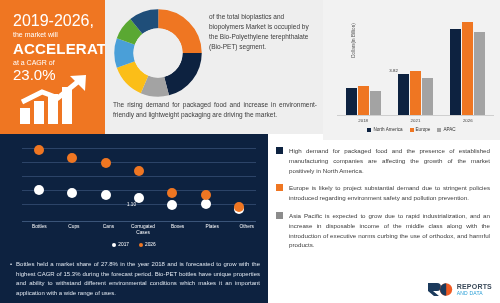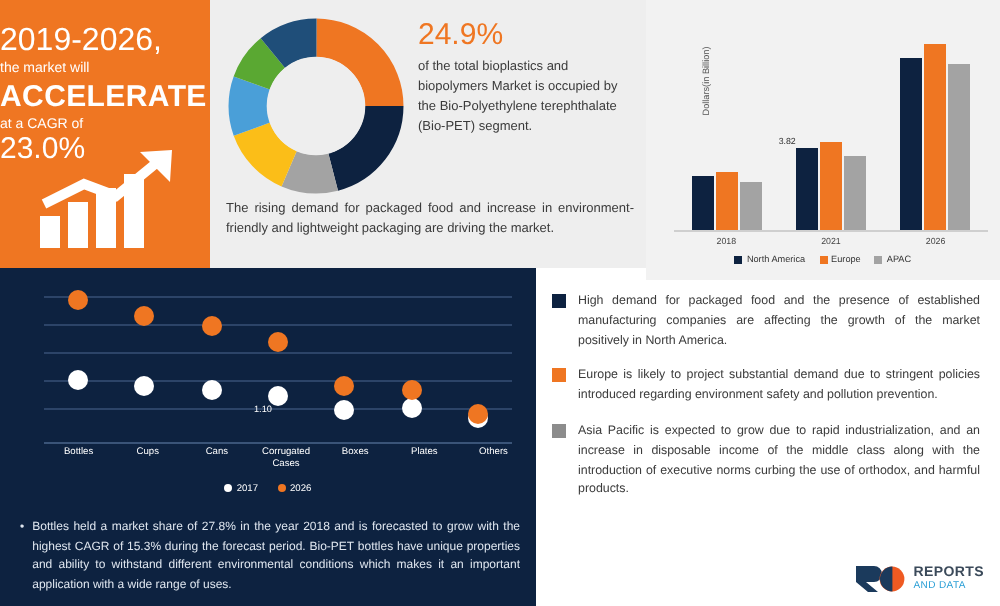--- a/index.html
+++ b/index.html
@@ -7,21 +7,21 @@
     width: 500px; height: 303px;
     font-family: "Liberation Sans", sans-serif;
     background: #ffffff;
     overflow: hidden;
   }
   .page { position: relative; width: 500px; height: 303px; background: #ffffff; }
 
   
   .orange-panel {
     position: absolute; left: 0; top: 0; width: 113px; height: 134px;
-    background: #ef7622; color: #ffffff; padding: 12px 8px 0 0;
+    background: #ef7622; color: #ffffff; padding: 12px 8px 0 13px;
   }
   .op-line2 { font-size: 7px; margin-top: 1px; }
   .op-accel { font-size: 15px; font-weight: bold; letter-spacing: .2px; margin-top: 3px; line-height: 1; }
   .op-cagr { font-size: 7px; margin-top: 3px; }
   .op-pct { font-size: 15px; margin-top: 1px; line-height: 1; }
   .growth-icon { position: absolute; left: 18px; bottom: 8px; width: 78px; height: 52px; }
 
   
   .donut-panel {
     position: absolute; left: 105px; top: 0; width: 218px; height: 134px;
@@ -136,21 +136,20 @@
         <circle cx="21" cy="21" r="15.9155" fill="transparent" stroke="#0d2240" stroke-width="9" stroke-dasharray="21 79" stroke-dashoffset="0.1"></circle>
         <circle cx="21" cy="21" r="15.9155" fill="transparent" stroke="#a3a3a3" stroke-width="9" stroke-dasharray="10.5 89.5" stroke-dashoffset="-20.9"></circle>
         <circle cx="21" cy="21" r="15.9155" fill="transparent" stroke="#fbbe18" stroke-width="9" stroke-dasharray="13 87" stroke-dashoffset="-31.4"></circle>
         <circle cx="21" cy="21" r="15.9155" fill="transparent" stroke="#4a9fd8" stroke-width="9" stroke-dasharray="11 89" stroke-dashoffset="-44.4"></circle>
         <circle cx="21" cy="21" r="15.9155" fill="transparent" stroke="#5aa832" stroke-width="9" stroke-dasharray="8.6 91.4" stroke-dashoffset="-55.4"></circle>
         <circle cx="21" cy="21" r="15.9155" fill="transparent" stroke="#1f4e79" stroke-width="9" stroke-dasharray="11 89" stroke-dashoffset="-64"></circle>
         <circle cx="21" cy="21" r="11.5" fill="#eeeeee"></circle>
       </svg>
     </div>
     <div class="pct-block">
-      <div class="pct-big">24.9%</div>
       <div class="pct-text">of the total bioplastics and biopolymers Market is occupied by the Bio-Polyethylene terephthalate (Bio-PET) segment.</div>
     </div>
     <div class="donut-para">The rising demand for packaged food and increase in environment-friendly and lightweight packaging are driving the market.</div>
   </div>
 
   <div class="bar-panel">
     <div class="ylabel">Dollars(in Billion)</div>
     <div class="plot">
       <div class="axisline"></div>
       <div class="bargroups" id="bargroups">

